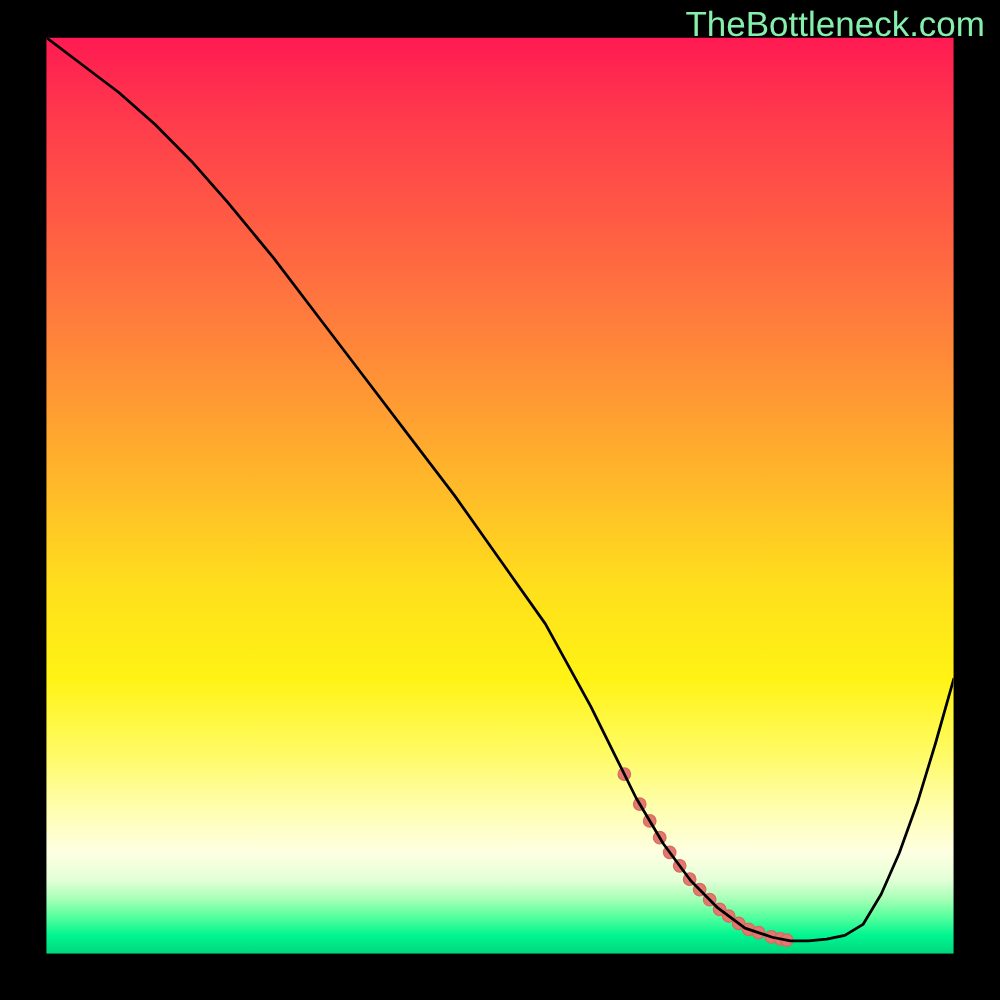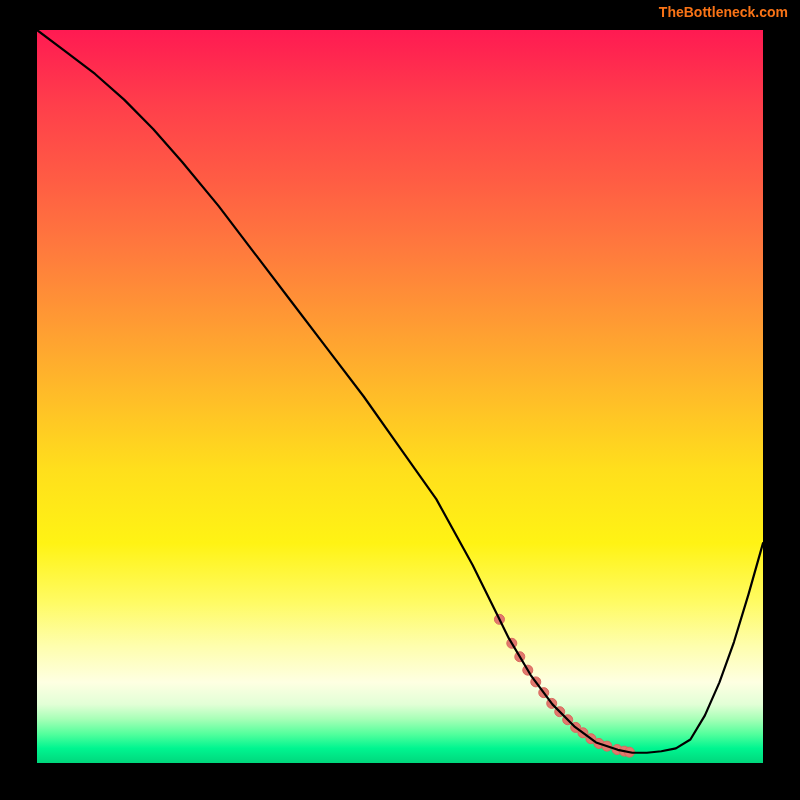--- a/index.html
+++ b/index.html
@@ -8,23 +8,23 @@
     position: relative;
     width: 800px;
     height: 800px;
     background: #000;
   }
   .watermark {
     position: absolute;
     top: 4px;
     right: 12px;
     font-family: Arial, Helvetica, sans-serif;
-    font-size: 14px;
-    font-weight: 700;
-    color: #f97316;
+    font-size: 28px;
+    font-weight: 400;
+    color: #86efac;
     letter-spacing: 0;
     z-index: 3;
   }
   .plot-area {
     position: absolute;
     left: 37px;
     top: 30px;
     width: 726px;
     height: 733px;
     overflow: hidden;

